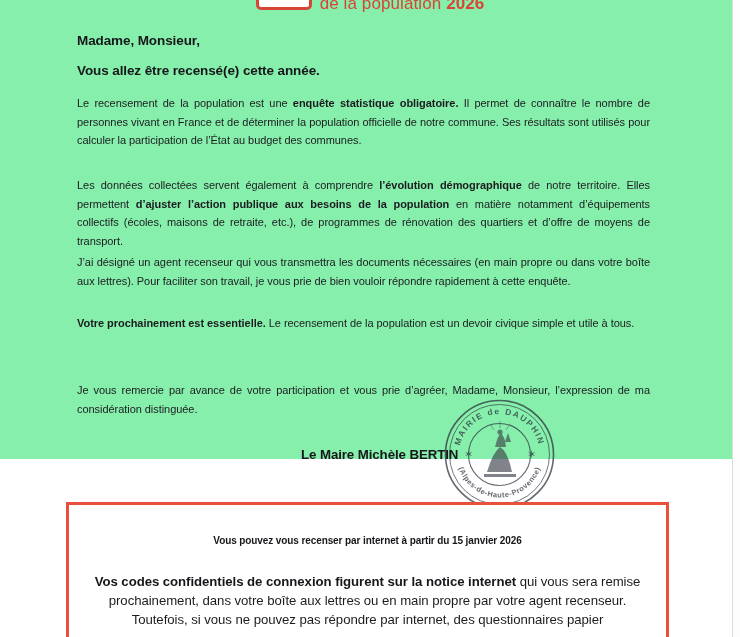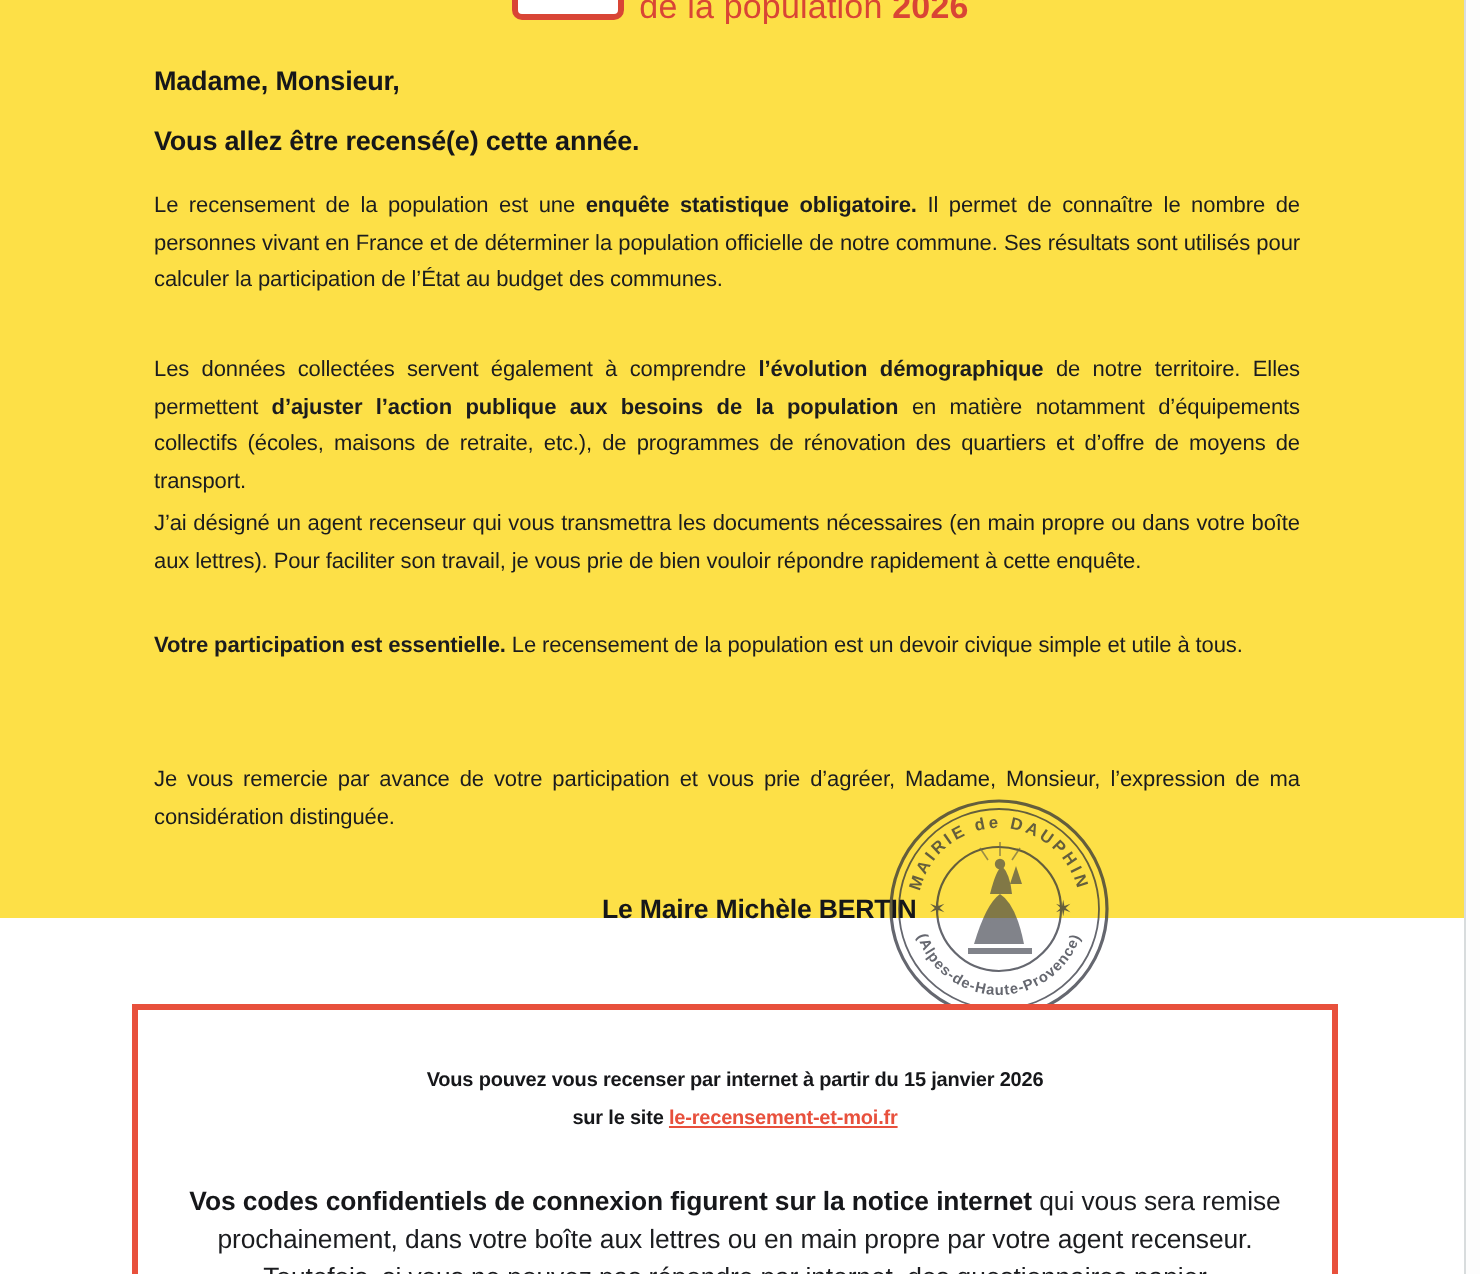--- a/index.html
+++ b/index.html
@@ -5,21 +5,21 @@
   * { margin:0; padding:0; box-sizing:border-box; }
   html, body {
     width:740px; height:637px;
     background:#ffffff;
     font-family:"Liberation Sans", sans-serif;
     overflow:hidden;
   }
   #page {
     position:relative;
     width:740px; height:459px;
-    background:#fde047;
+    background:#86efac;
   }
   
   .page-edge-right {
     position:absolute; top:0; right:7px;
     width:1px; height:637px;
     background:#d8dcdd;
   }
   .page-edge-right-2 {
     position:absolute; top:0; right:0px;
     width:7px; height:637px;
@@ -155,21 +155,21 @@
     <div class="salutation">Madame, Monsieur,</div>
 
     <div class="lede">Vous allez être recensé(e) cette année.</div>
 
     <p class="para p1"><span>Le recensement de la population est une </span><b>enquête statistique obligatoire.</b><span> Il permet de connaître le nombre de personnes vivant en France et de déterminer la population officielle de notre commune. Ses résultats sont utilisés pour calculer la participation de l’État au budget des communes.</span></p>
 
     <p class="para p2"><span>Les données collectées servent également à comprendre </span><b>l’évolution démographique</b><span> de notre territoire. Elles permettent </span><b>d’ajuster l’action publique aux besoins de la population</b><span> en matière notamment d’équipements collectifs (écoles, maisons de retraite, etc.), de programmes de rénovation des quartiers et d’offre de moyens de transport.</span></p>
 
     <p class="para p3">J’ai désigné un agent recenseur qui vous transmettra les documents nécessaires (en main propre ou dans votre boîte aux lettres). Pour faciliter son travail, je vous prie de bien vouloir répondre rapidement à cette enquête.</p>
 
-    <p class="para p4"><b>Votre participation est essentielle.</b><span> Le recensement de la population est un devoir civique simple et utile à tous.</span></p>
+    <p class="para p4"><b>Votre prochainement est essentielle.</b><span> Le recensement de la population est un devoir civique simple et utile à tous.</span></p>
 
     <p class="para p5">Je vous remercie par avance de votre participation et vous prie d’agréer, Madame, Monsieur, l’expression de ma considération distinguée.</p>
 
     <div class="signature">Le Maire Michèle BERTIN</div>
   </div>
 
   <div class="stamp">
     <svg viewBox="0 0 113 113" aria-hidden="true">
       <defs>
         <path id="arcTop" d="M 16,56.5 A 40.5,40.5 0 0 1 97,56.5"></path>
@@ -198,19 +198,18 @@
         <line x1="57" y1="30" x2="57" y2="23"></line>
         <line x1="51" y1="32" x2="47" y2="26"></line>
         <line x1="63" y1="32" x2="67" y2="26"></line>
       </g>
     </svg>
   </div>
 
   <div class="callout">
     <div class="callout-inner">
       <div class="callout-line">Vous pouvez vous recenser par internet à partir du 15 janvier 2026</div>
-      <div class="callout-line"><span>sur le site </span><a class="callout-link" href="#">le-recensement-et-moi.fr</a></div>
 
       <div class="callout-para"><b>Vos codes confidentiels de connexion figurent sur la notice internet</b><span> qui vous sera remise prochainement, dans votre boîte aux lettres ou en main propre par votre agent recenseur. Toutefois, si vous ne pouvez pas répondre par internet, des questionnaires papier</span></div>
     </div>
   </div>
 
 </div>
 
 </body></html>

